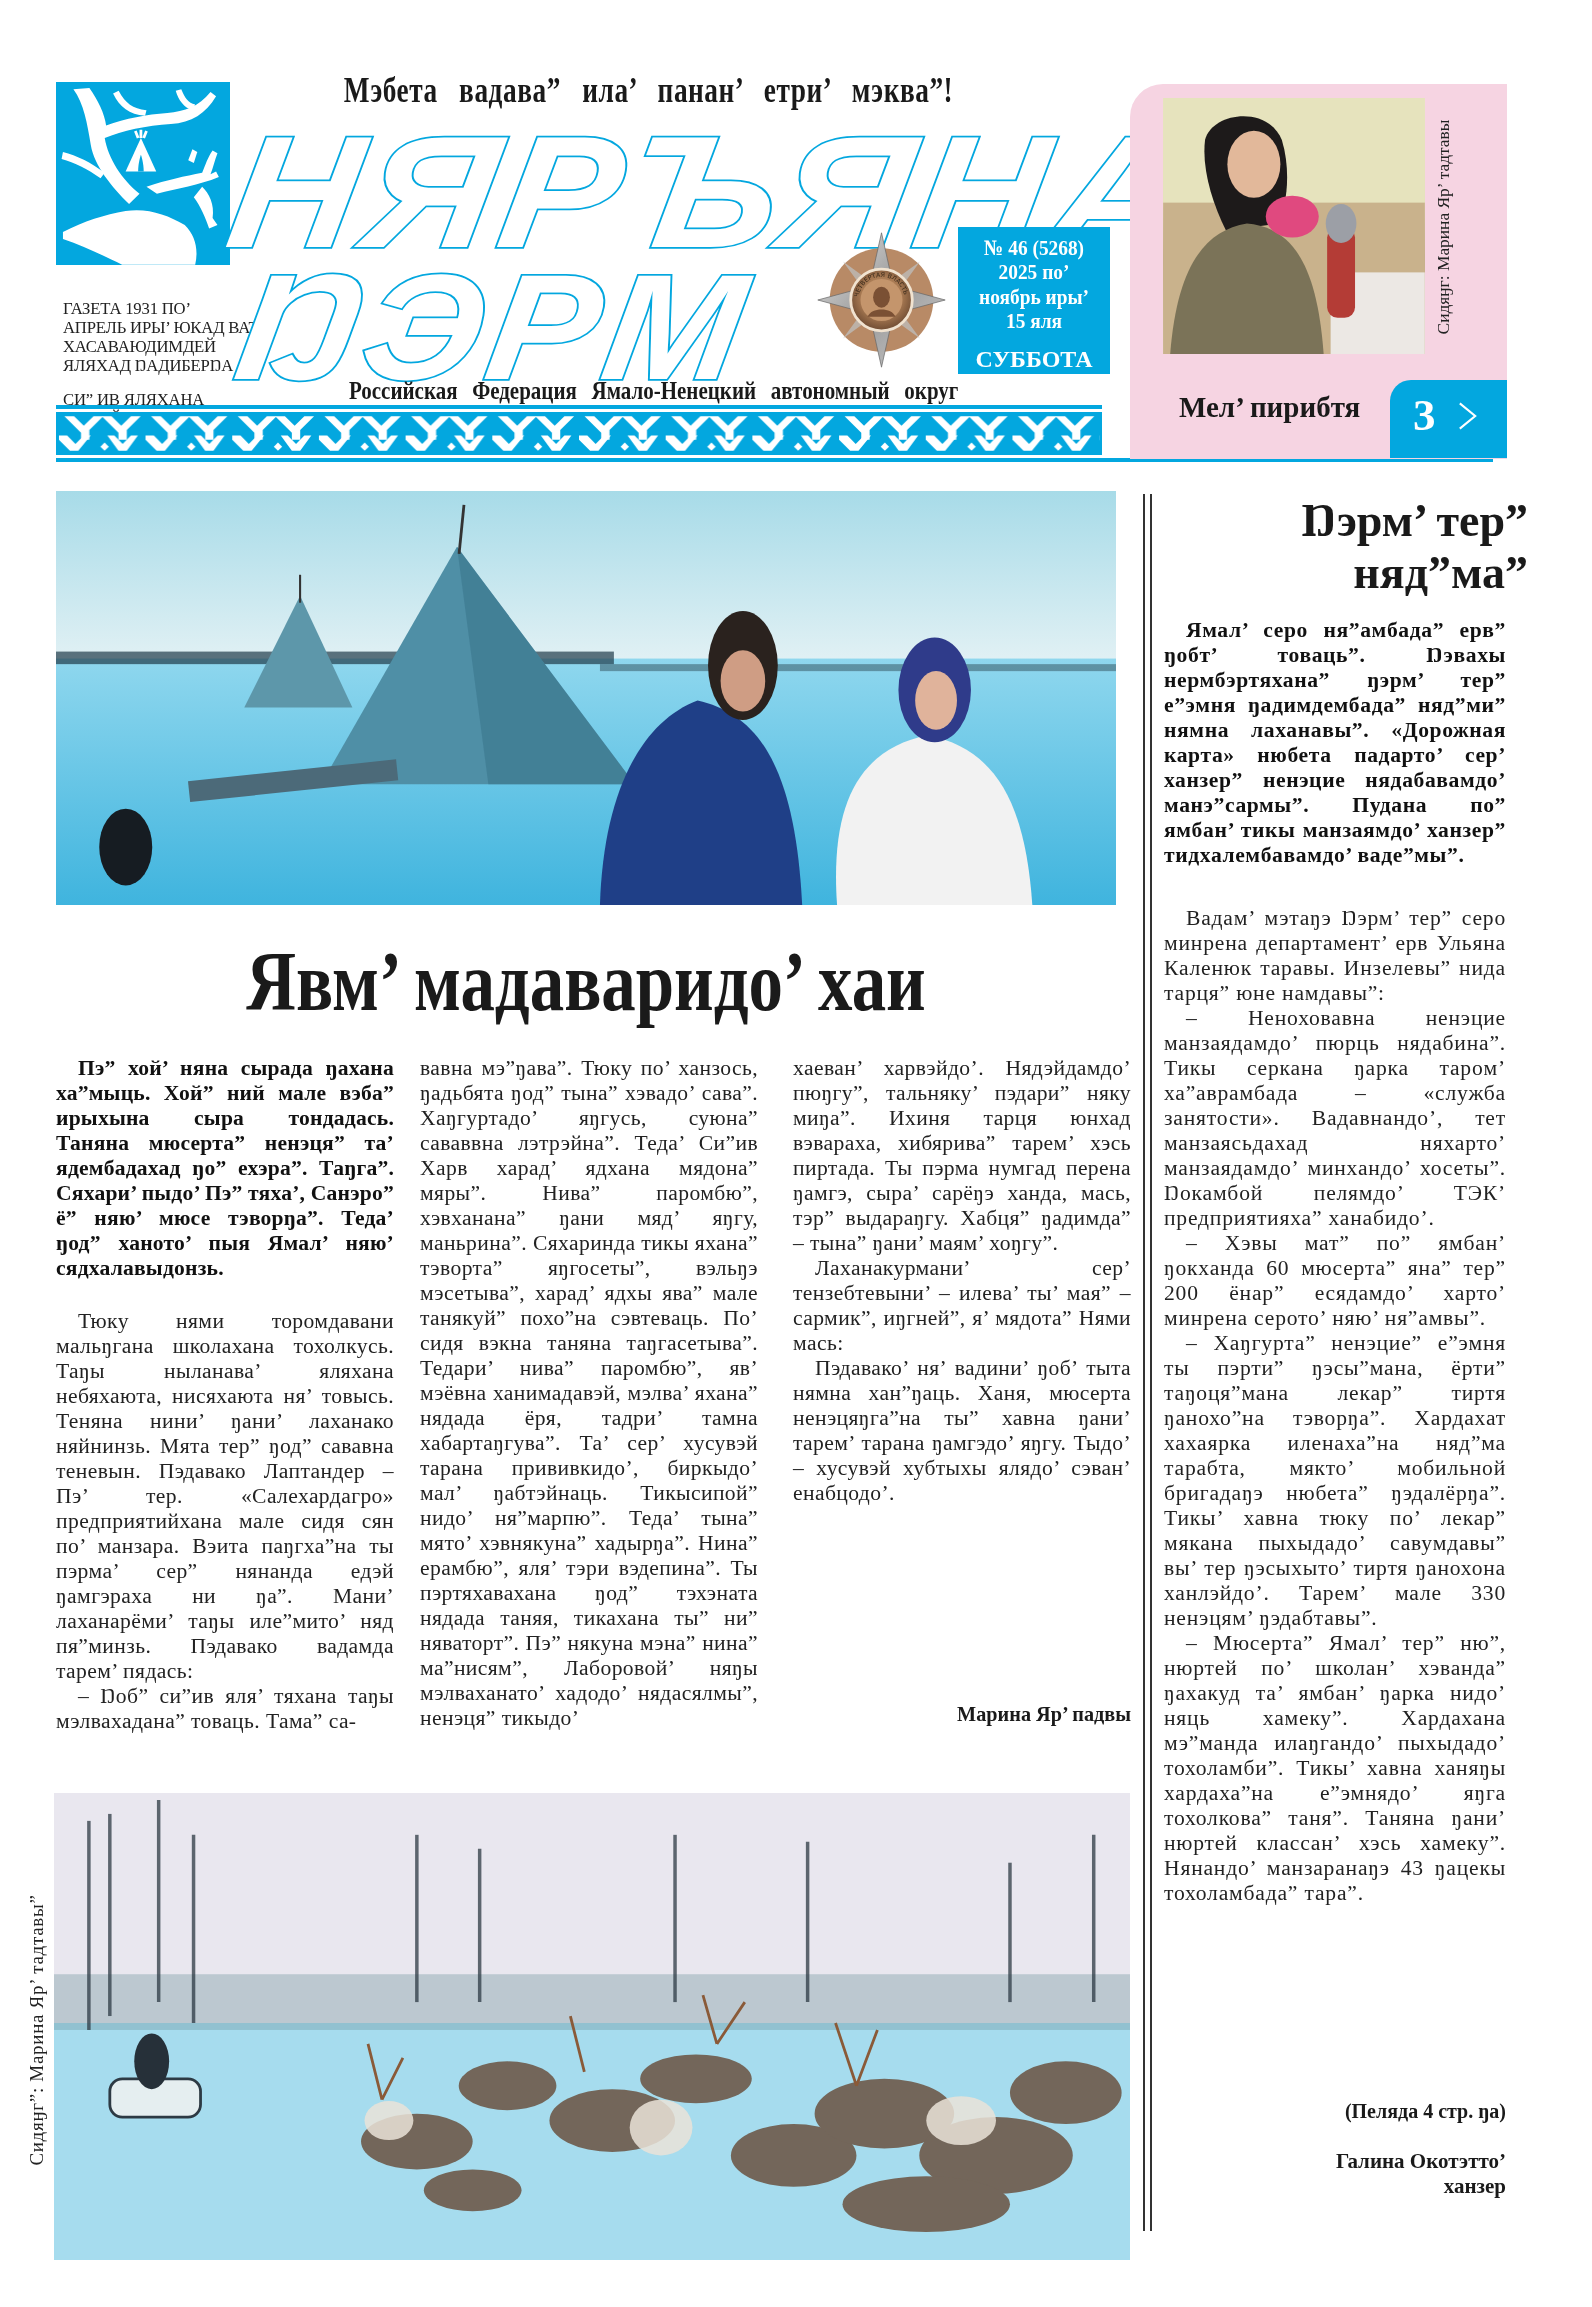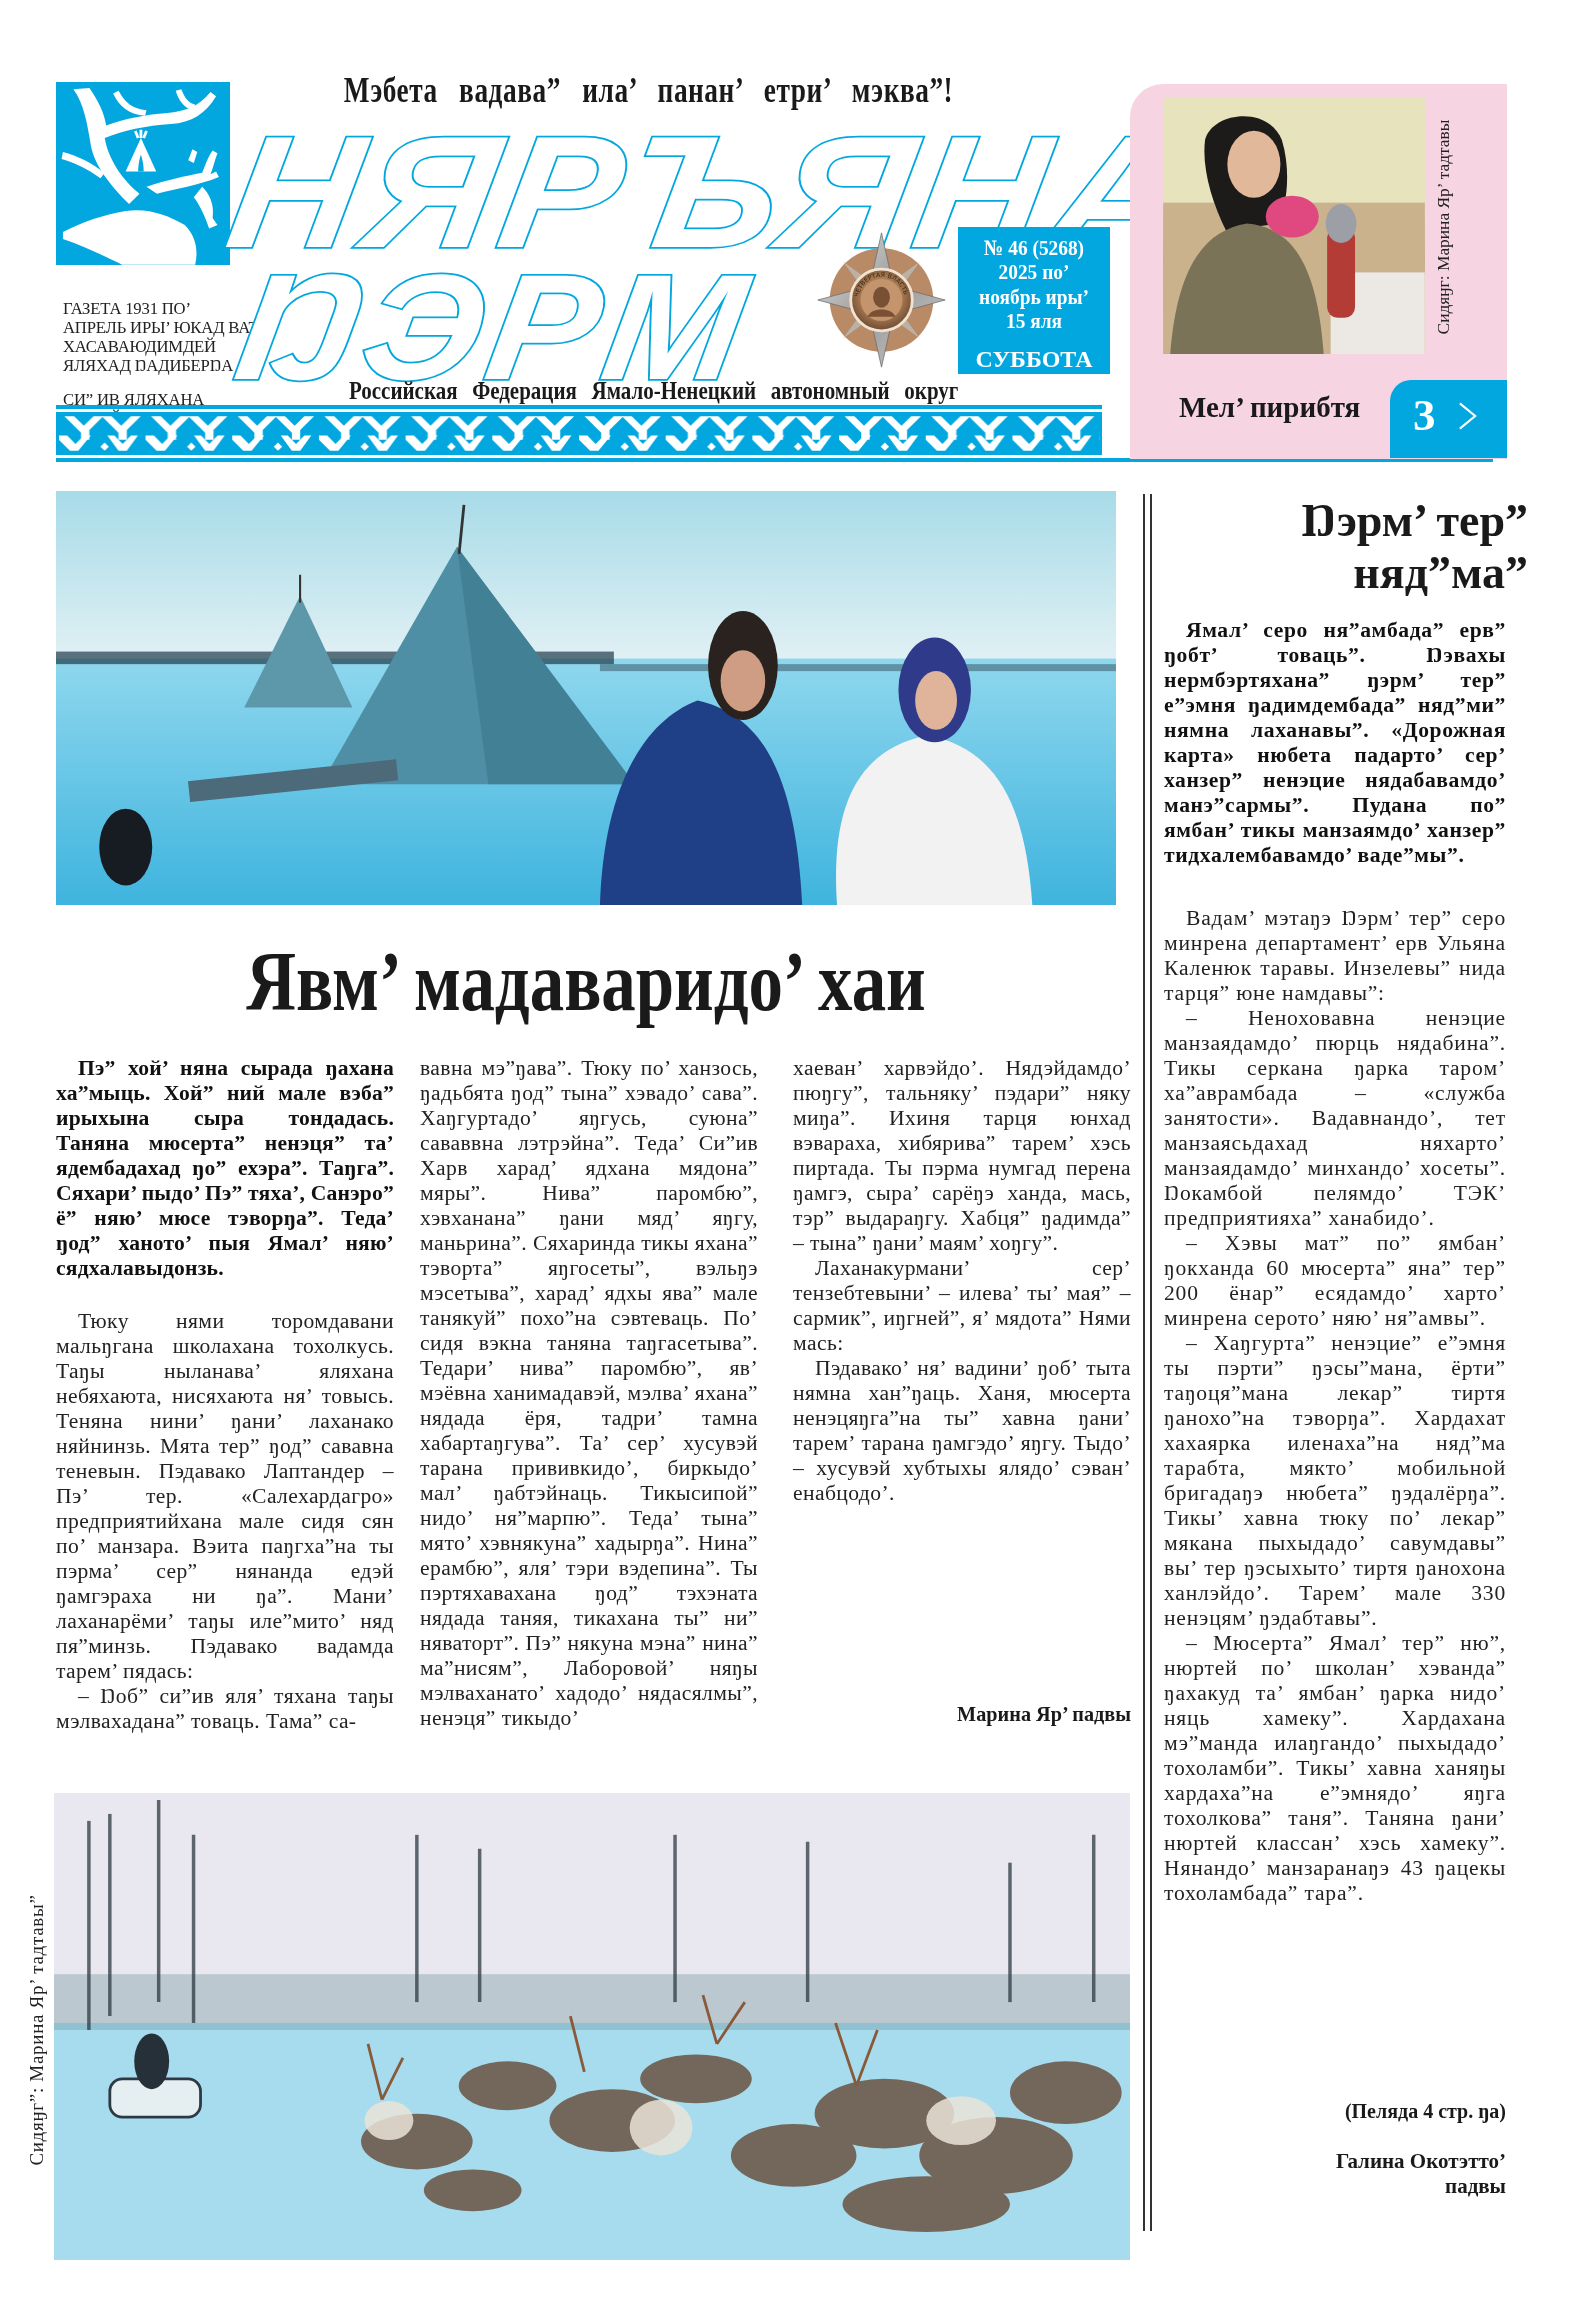--- a/index.html
+++ b/index.html
@@ -321,15 +321,15 @@
   <p>Вадам’ мэтаŋэ Ŋэрм’ тер” серо минрена департамент’ ерв Ульяна Каленюк таравы. Инзелевы” нида тарця” юне намдавы”:</p>
   <p>– Неноховавна ненэцие манзаядамдо’ пюрць нядабина”. Тикы серкана ŋарка тарoм’ ха”аврамбада – «служба занятости». Вадавнандо’, тет манзаясьдахад няхарто’ манзаядамдо’ минхандо’ хосеты”. Ŋокамбой пелямдо’ ТЭК’ предприятияха” ханабидо’.</p>
   <p>– Хэвы мат” по” ямбан’ ŋокханда 60 мюсерта” яна” тер” 200 ёнар” есядамдо’ харто’ минрена серото’ няю’ ня”амвы”.</p>
   <p>– Хаŋгурта” ненэцие” е”эмня ты пэрти” ŋэсы”мана, ёрти” таŋоця”мана лекар” тиртя ŋанохо”на тэворŋа”. Хардахат хахаярка иленаха”на няд”ма тарабта, мякто’ мобильной бригадаŋэ нюбета” ŋэдалёрŋа”. Тикы’ хавна тюку по’ лекар” мякана пыхыдадо’ савумдавы” вы’ тер ŋэсыхыто’ тиртя ŋанохона ханлэйдо’. Тарем’ мале 330 ненэцям’ ŋэдабтавы”.</p>
   <p>– Мюсерта” Ямал’ тер” ню”, нюртей по’ школан’ хэванда” ŋахакуд та’ ямбан’ ŋарка нидо’ няць хамеку”. Хардахана мэ”манда илаŋгандо’ пыхыдадо’ тохоламби”. Тикы’ хавна ханяŋы хардаха”на е”эмнядо’ яŋга тохолкова” таня”. Таняна ŋани’ нюртей классан’ хэсь хамеку”. Нянандо’ манзаранаŋэ 43 ŋацекы тохоламбада” тара”.</p>
 </div>
 
 <div class="abs rc-cont">(Пеляда 4 стр. ŋа)</div>
 <div class="abs rc-author">
   <div>Галина Окотэтто’</div>
-  <div>падвы</div>
+  <div>ханзер</div>
 </div>
 
 
 </body></html>

